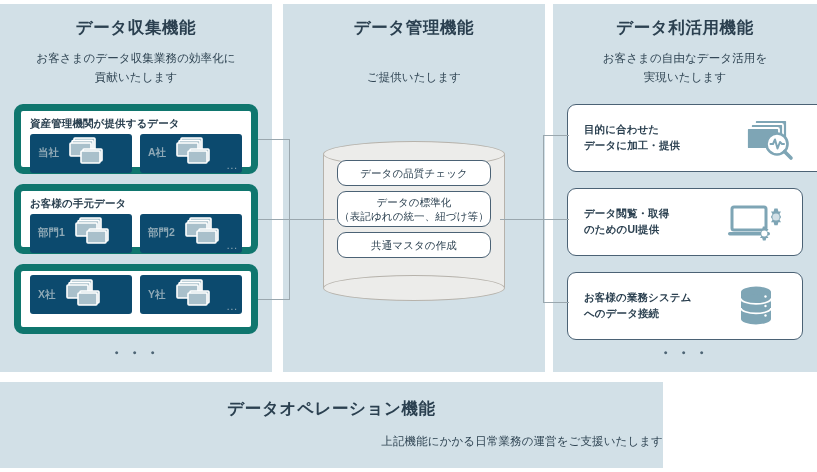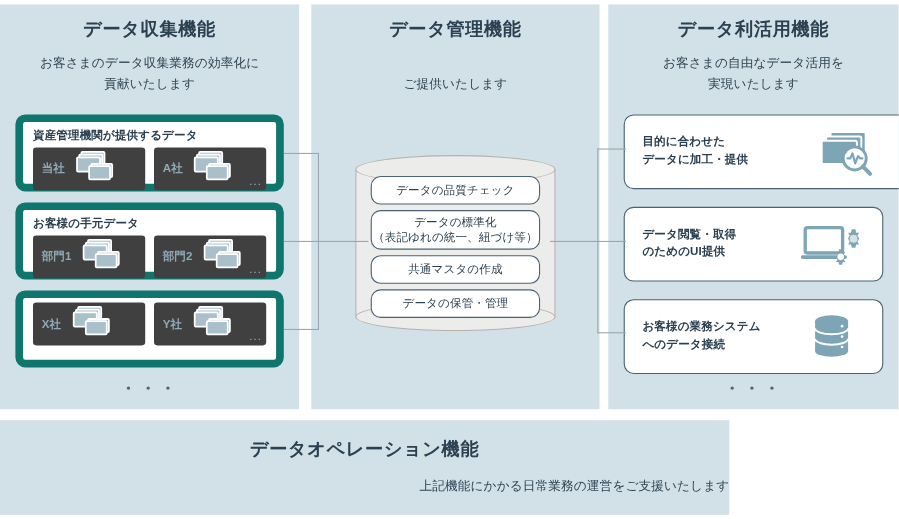--- a/index.html
+++ b/index.html
@@ -34,21 +34,21 @@
   #src-card-0{left:14px;top:100px;width:244px;height:70px;}
   #src-card-1{left:14px;top:180px;width:244px;height:70px;}
   #src-card-2{left:14px;top:260px;width:244px;height:70px;}
 
   .src-card-title{
     font-size:10.5px;font-weight:bold;color:#2b4050;
     padding:6px 0 0 9px;letter-spacing:.1px;line-height:1.2;
   }
   .src-boxes{display:flex;gap:8px;padding:4px 9px 0 9px;}
   .src-box{
-    position:relative;background:#404040;border-radius:3px;
+    position:relative;background:#0c4a6e;border-radius:3px;
     width:109px;height:39px;display:flex;align-items:center;gap:4px;
     padding-left:8px;box-sizing:border-box;
   }
   .src-box-label{font-size:10.5px;color:#8fa9b6;font-weight:bold;white-space:nowrap;}
   .src-ellipsis{
     position:absolute;right:4px;bottom:2px;font-size:10px;color:#9bb0bb;letter-spacing:1px;
   }
   .col-ellipsis{
     position:absolute;width:100%;text-align:center;font-size:15px;font-weight:bold;
     color:#4e6575;letter-spacing:3px;
@@ -242,23 +242,20 @@
         <span>データの品質チェック</span>
       </div>
       <div class="pill" id="pill-1">
         <span>
           <span>データの標準化</span><br>
           <span>（表記ゆれの統一、紐づけ等）</span>
         </span>
       </div>
       <div class="pill" id="pill-2">
         <span>共通マスタの作成</span>
-      </div>
-      <div class="pill" id="pill-3">
-        <span>データの保管・管理</span>
       </div>
     </div>
   </div>
 
   <div class="panel" id="panel-use">
     <div class="panel-title">データ利活用機能</div>
     <div class="panel-sub">
       <span>お客さまの自由なデータ活用を</span>
     <br><span>実現いたします</span></div>
 

